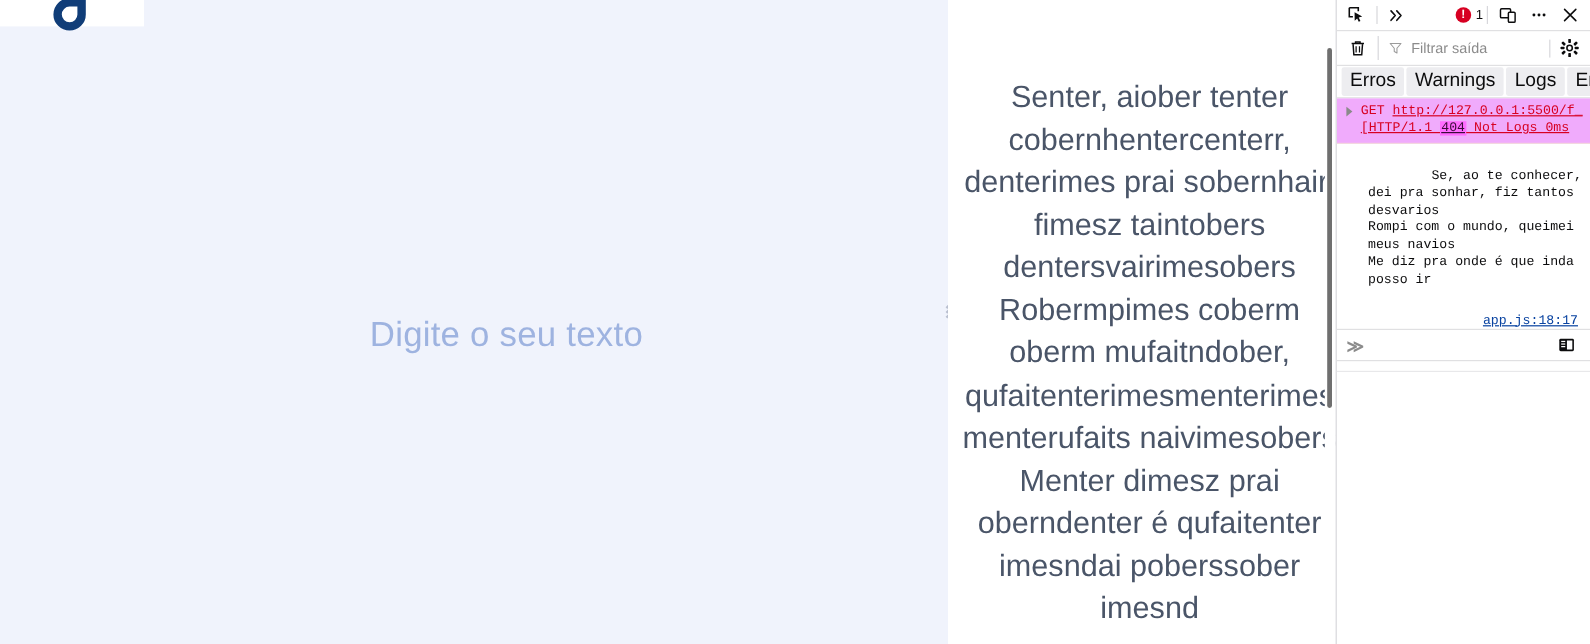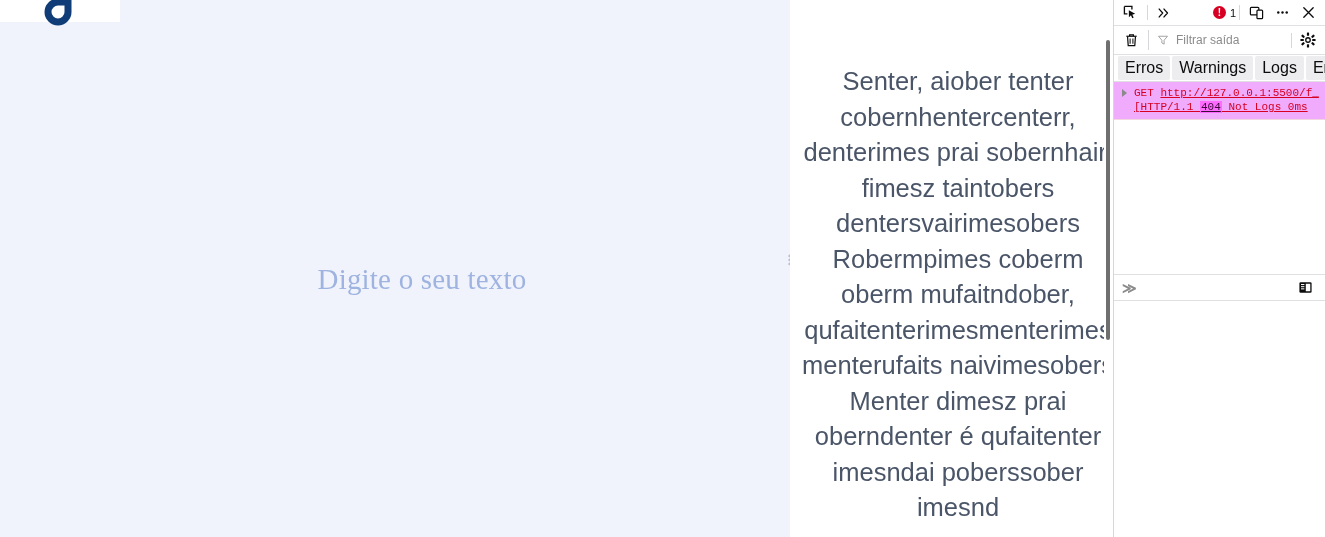--- a/index.html
+++ b/index.html
@@ -36,21 +36,21 @@
   }
   #brand-logo {
     position: absolute; left: 38px; top: -14px;
     width: 40px; height: 40px;
   }
 
   
   #editor-pane {
     position: absolute; left: 0; top: 22px;
     width: 844px; height: 515px;
-    display: flex; align-items: center; justify-content: center; font-family: Liberation Serif, serif;
+    display: flex; align-items: center; justify-content: center;
   }
   #editor-placeholder {
     font-size: 29px;
     color: #9eb3e0;
     font-weight: 400;
     letter-spacing: 0.2px;
     white-space: nowrap;
     text-align: center;
   }
 
@@ -392,20 +392,26 @@
 
     <div id="dt-console">
 
       <div id="dt-error-row">
         <span id="dt-error-arrow"></span>
         <span>GET</span>
         <span class="u">http://127.0.0.1:5500/f_</span><br>
         <span class="u">[HTTP/1.1 </span><span class="status-404">404</span><span class="u"> Not Logs 0ms</span>
       </div>
 
+      <div class="dt-log-row">
+        <span>Se, ao te conhecer, dei pra sonhar, fiz tantos desvarios
+Rompi com o mundo, queimei meus navios
+Me diz pra onde é que inda posso ir</span>
+        <span class="dt-log-src">app.js:18:17</span>
+      </div>
 
 
     </div>
 
     <div id="dt-input-bar">
       <span id="dt-prompt-chevron">≫</span>
       <div id="dt-input-right">
         <div class="dt-icon-btn">
           <svg width="15" height="15" viewBox="0 0 16 16">
             <rect x="1.5" y="2.5" width="13" height="11" rx="1.3" fill="#0c0c0d"></rect>

